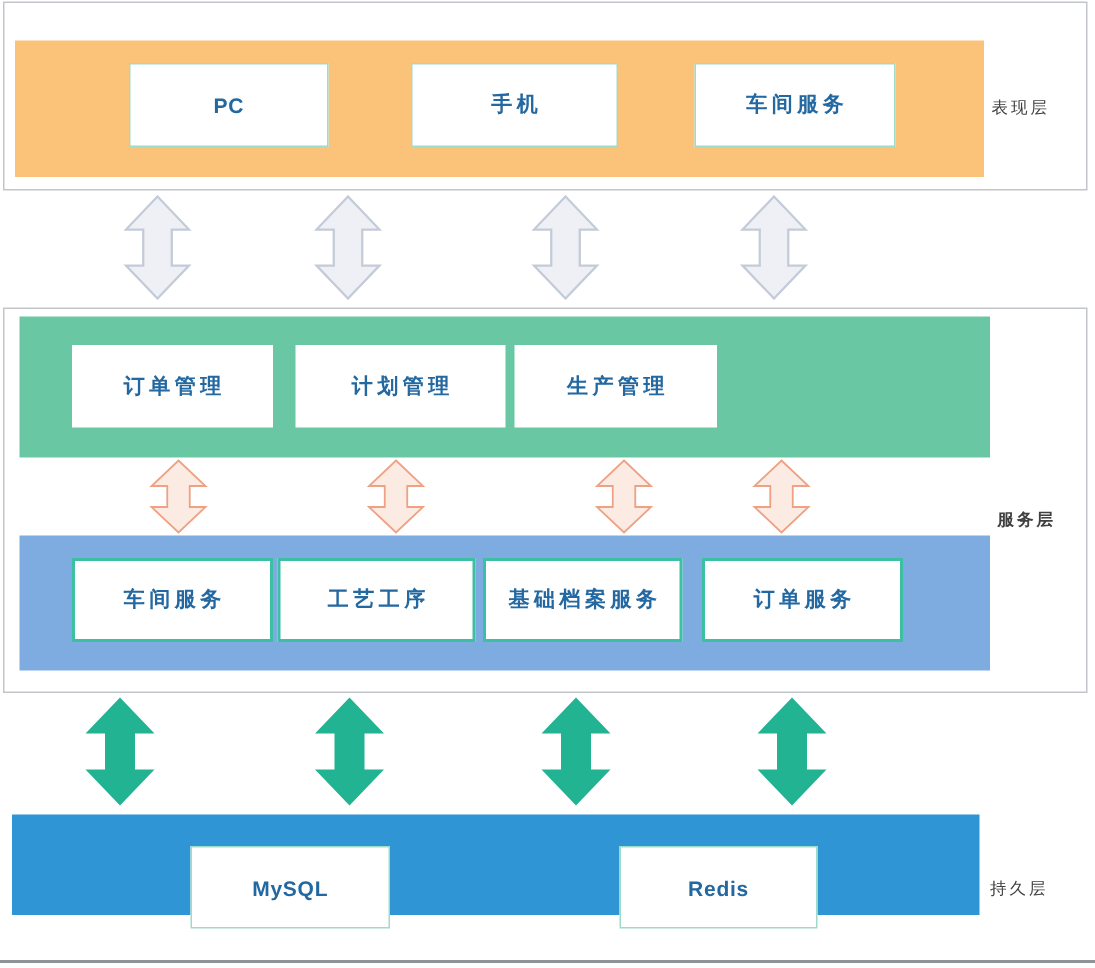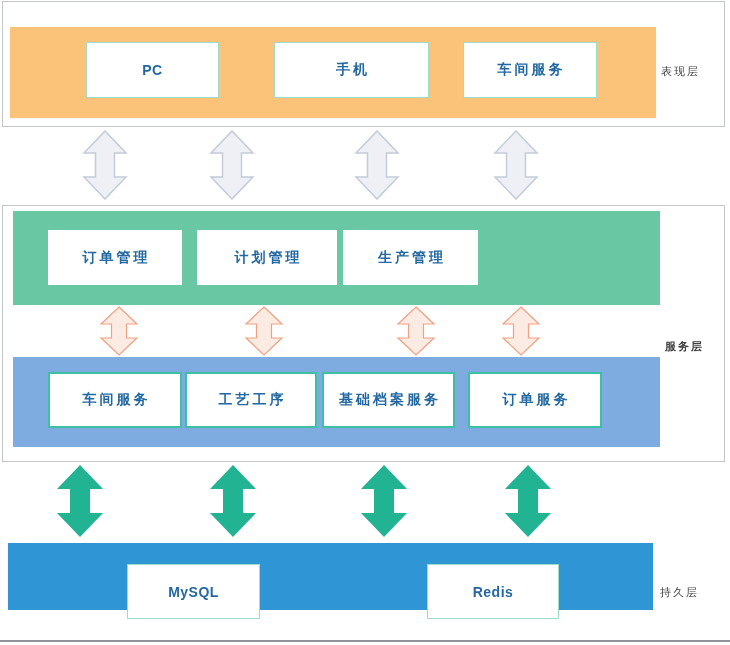--- a/index.html
+++ b/index.html
@@ -22,35 +22,35 @@
     position:absolute; background:#ffffff; box-sizing:border-box;
     display:flex; align-items:center; justify-content:center;
     font-size:14px; font-weight:bold; color:#2368a0; letter-spacing:3px;
     text-indent:3px; white-space:nowrap;
   }
   .latin { letter-spacing:0.5px; text-indent:0; }
   .bd-light { border:1px solid #9edbc8; }
   .bd-teal  { border:2px solid #3cbfa3; }
   
   .b-pc   { left:76px;  top:15px; width:133px; height:56px; }
-  .b-ph   { left:264px; top:15px; width:155px; height:56px; }
+  .b-ph   { left:264px; top:15px; width:138px; height:56px; }
   .b-tab  { left:453px; top:15px; width:134px; height:56px; }
   
   .b-m1 { left:35px;  top:19px; width:134px; height:55px; }
   .b-m2 { left:184px; top:19px; width:140px; height:55px; }
   .b-m3 { left:330px; top:19px; width:135px; height:55px; }
   .b-m4 { left:475px; top:19px; width:132px; height:55px; }
   
   .b-s1 { left:35px;  top:15px; width:134px; height:56px; }
   .b-s2 { left:172px; top:15px; width:132px; height:56px; }
   .b-s3 { left:309px; top:15px; width:133px; height:56px; }
   .b-s4 { left:455px; top:15px; width:134px; height:56px; }
   
   .b-my { left:119px; top:21px; width:133px; height:55px; }
-  .b-rd { left:405px; top:21px; width:132px; height:55px;margin-left:14px; }
+  .b-rd { left:405px; top:21px; width:132px; height:55px; }
   .layer-label {
     position:absolute; width:64px; text-align:left;
     font-size:11px; color:#404040; letter-spacing:2px; white-space:nowrap;
   }
   .ll-pres { left:658px; top:62px; }
   .ll-serv { left:662px; top:133px;font-weight:bold; }
   .ll-pers { position:absolute; left:660px; top:585px; }
   .arrow { position:absolute; }
   .bottom-line { position:absolute; left:0; top:640px; width:730px; height:2px; background:#8f9296; }
 </style>

